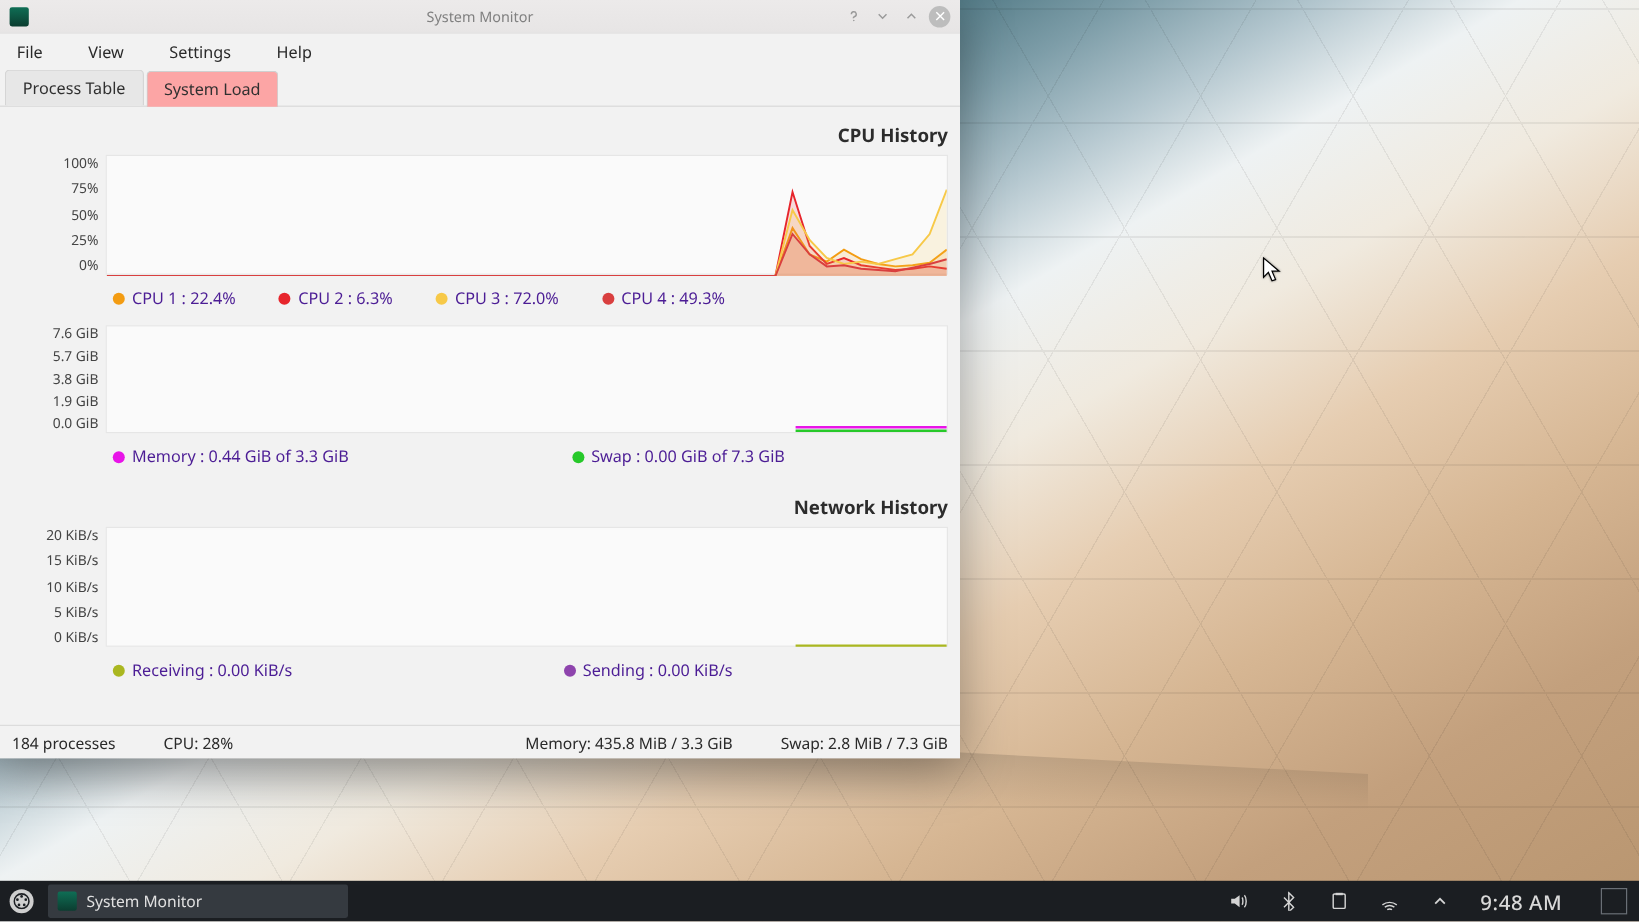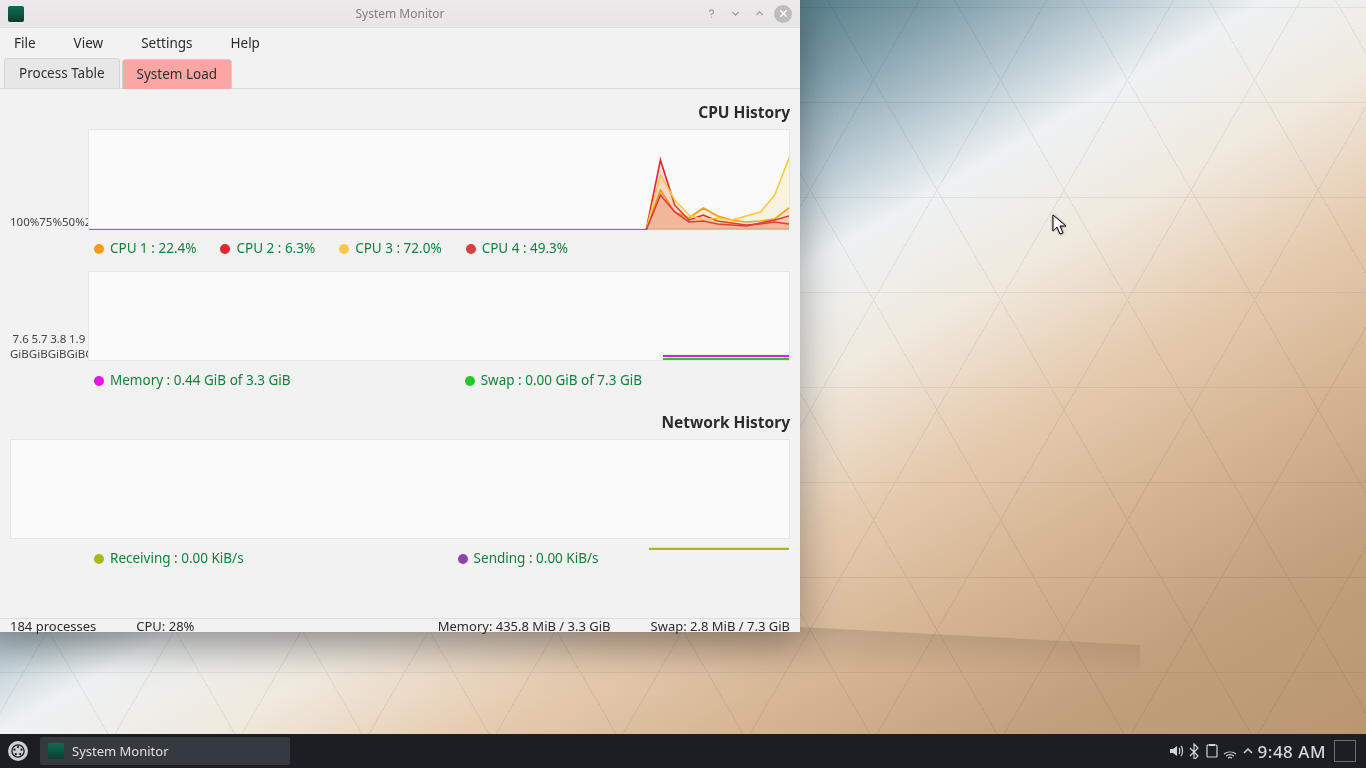--- a/index.html
+++ b/index.html
@@ -66,36 +66,36 @@
 .tab.active {
   background:#fca5a5; border-color:#cfcfcf; border-radius:4px 4px 0 0;
   position:relative; top:1px;
 }
 .tab.inactive { background:#e7e7e7; border-color:#d5d5d5; border-radius:4px 4px 0 0; margin-right:2px;}
 
 .contents { flex:1; padding:4px 10px 0 10px; overflow:hidden;text-align:right;}
 .section-title { font-size:15.5px; font-weight:700; color:#2c2c2c; margin:8px 0 6px 2px;}
 
 .chart-wrap { position:relative; display:flex; }
-.ylabels { display:flex; flex-direction:row; justify-content:space-between;
+.ylabels { display:flex; flex-direction:column; justify-content:space-between;
            align-items:flex-end; font-size:11.5px; color:#444; padding-right:6px;}
 .chart { flex:1; background:#fafafa; border:1px solid #e6e6e6; position:relative; }
 .chart canvas, .chart svg { position:absolute; inset:0; }
 
-.legend { display:flex; gap:24px; padding:10px 0 14px 84px; font-size:13.5px; color:#15803d;}
+.legend { display:flex; gap:36px; padding:10px 0 14px 84px; font-size:13.5px; color:#4c1d95;}
 .legend .dot{ width:10px;height:10px;border-radius:50%; display:inline-block; margin-right:6px; vertical-align:-1px;}
 
 
 .cpu .ylabels{height:100px;} .cpu .chart{height:100px;}
 .mem .ylabels{height:90px;}  .mem .chart{height:90px;}
 .net .ylabels{height:100px;} .net .chart{height:100px;}
 
 
 .win-status {
-  height:14px; border-top:1px solid #dcdcdc; display:flex; align-items:center;
+  height:28px; border-top:1px solid #dcdcdc; display:flex; align-items:center;
   font-size:13px; color:#2a2a2a; padding:0 10px; gap:40px;
 }
 .win-status .spacer{flex:1;}
 
 
 .panel {
   position:absolute; left:0; bottom:0; width:100%; height:34px;
   background:#1b1e22; display:flex; align-items:center; color:#e0e0e0;
   font-size:13px;
 }
@@ -104,21 +104,21 @@
   cursor:pointer;
 }
 .launcher .circ{ width:20px;height:20px;border-radius:50%; background:#cfcfcf; display:flex;align-items:center;justify-content:center;}
 .launcher .circ svg{width:14px;height:14px;fill:#1b1e22;}
 .task-entry {
   height:28px; margin:3px 0 3px 4px; padding:0 18px 0 8px;
   background:#353a40; display:flex; align-items:center; gap:8px;
   border-radius:2px; cursor:pointer; min-width:250px;
 }
 .task-entry .ico { width:16px;height:16px; background:linear-gradient(#0f6e55,#0b3d30); border-radius:2px;}
-.panel .tray { margin-left:auto; display:flex; align-items:center; gap:2px; padding-right:10px; color:#d8d8d8;}
+.panel .tray { margin-left:auto; display:flex; align-items:center; gap:26px; padding-right:10px; color:#d8d8d8;}
 .tray .tray-icon{ width:16px;height:16px; display:flex;align-items:center;justify-content:center;}
 .tray svg{width:16px;height:16px;fill:#d4d4d4;}
 .show-desktop{ width:22px;height:22px;border:1px solid #6a6f76; margin-left:6px; cursor:pointer;}
 .clock{ font-size:17px; font-weight:500; letter-spacing:.5px; }
 
 .cursor { position:absolute; left:1052px; top:214px; pointer-events:none; }
 .cursor svg{filter:drop-shadow(0 0 1px rgba(0,0,0,.5));}
 </style>
 </head>
 <body>
@@ -214,20 +214,27 @@
           </svg>
       </div>
     </div>
     <div class="legend">
       <span><span class="dot" id="d-mem0" style="background: rgb(232, 21, 232);"></span><span>Memory : 0.44 GiB of 3.3 GiB</span></span>
       <span style="margin-left:150px"><span class="dot" id="d-mem1" style="background: rgb(39, 201, 42);"></span><span>Swap : 0.00 GiB of 7.3 GiB</span></span>
     </div>
 
     <div class="section-title">Network History</div>
     <div class="chart-wrap net">
+      <div class="ylabels" style="width:78px">
+        <span>20 KiB/s</span>
+        <span>15 KiB/s</span>
+        <span>10 KiB/s</span>
+        <span>5 KiB/s</span>
+        <span>0 KiB/s</span>
+      </div>
       <div class="chart">
         <svg id="net-svg" viewBox="0 0 700 100" preserveAspectRatio="none">
             <path d="M574,98L700,98" stroke="#aab720" stroke-width="2" fill="none"></path>
           </svg>
       </div>
     </div>
     <div class="legend">
       <span><span class="dot" id="d-net0" style="background: rgb(170, 183, 32);"></span><span>Receiving : 0.00 KiB/s</span></span>
       <span style="margin-left:190px"><span class="dot" id="d-net1" style="background: rgb(142, 68, 173);"></span><span>Sending : 0.00 KiB/s</span></span>
     </div>

